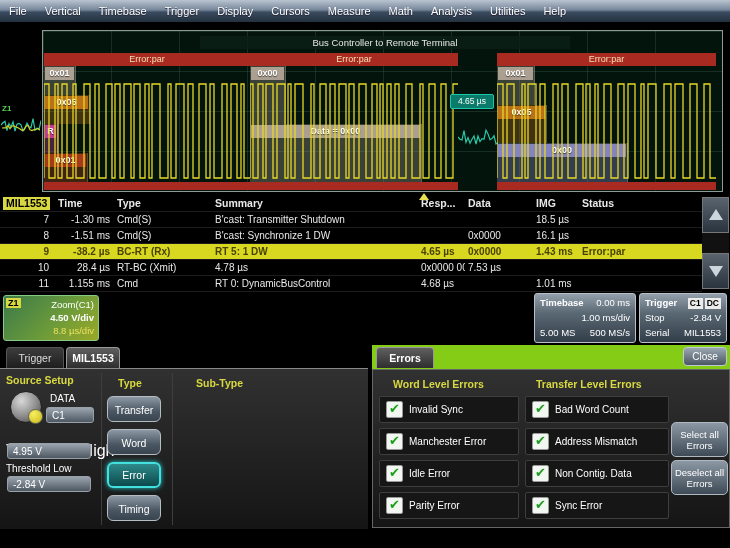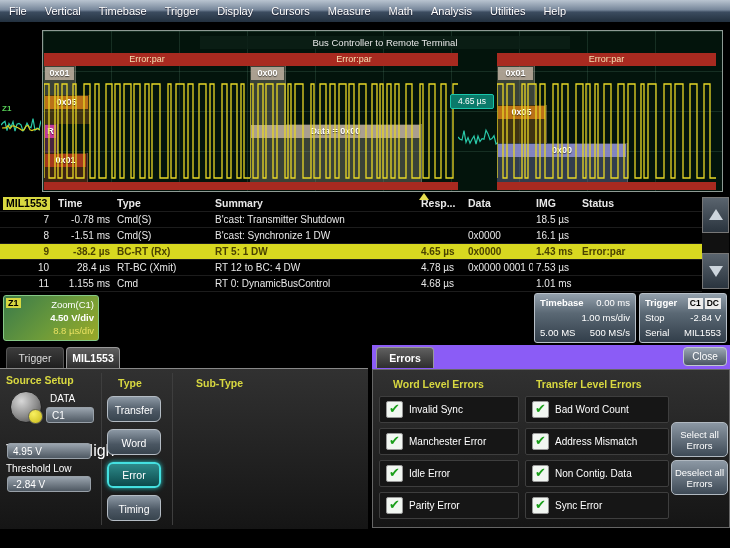--- a/index.html
+++ b/index.html
@@ -86,21 +86,21 @@
   #knob{position:absolute;width:30px;height:30px;border-radius:50%;
     background:radial-gradient(circle at 35% 30%,#d8d8d8,#8a8a8a 55%,#3a3a3a);border:1px solid #222;}
   #knob-dot{position:absolute;right:-2px;bottom:-2px;width:13px;height:13px;border-radius:50%;
     background:radial-gradient(circle at 35% 30%,#f8f060,#c8b818);border:1px solid #665;}
   .type-btn{position:absolute;left:107px;width:54px;height:26px;border-radius:6px;
     background:linear-gradient(#8c98a4 0%,#4a5662 60%,#38444e 100%);border:1px solid #b4bcc4;
     color:#fff;font-size:10.5px;text-align:center;line-height:26px;box-sizing:border-box;}
   .type-btn.sel{background:linear-gradient(#2e8a8a,#0c4a4c);border:2px solid #44e0e0;line-height:23px;
     box-shadow:0 0 5px #2cc;}
   #dlg-err{position:absolute;left:372px;top:345px;width:358px;height:183px;}
-  #err-head{position:absolute;left:0;top:0;width:358px;height:24px;background:#8b5cf6;}
+  #err-head{position:absolute;left:0;top:0;width:358px;height:24px;background:#84cc16;}
   #err-body{position:absolute;left:0;top:24px;width:358px;height:159px;
     background:linear-gradient(#313131,#151515);border:1px solid #666;box-sizing:border-box;}
   .chk-item{position:absolute;width:140px;height:27px;background:#161616;border:1px solid #3e3e3e;
     border-radius:2px;display:flex;align-items:center;gap:6px;padding-left:6px;box-sizing:border-box;}
   .chk{width:15px;height:15px;background:#f2f7f2;border:1px solid #9a9a9a;border-radius:2px;
     color:var(--check_green,#1a9e1a);font-size:13px;font-weight:bold;line-height:14px;text-align:center;}
   .chk-label{font-size:10px;color:#fff;white-space:nowrap;}
   .side-btn{position:absolute;left:298px;width:57px;height:35px;border-radius:5px;
     background:linear-gradient(#8c98a4,#3e4a56);border:1px solid #b0b8c0;color:#fff;font-size:9.5px;
     text-align:center;display:flex;align-items:center;justify-content:center;box-sizing:border-box;line-height:11px;}
@@ -213,21 +213,21 @@
       <div style="text-align:left;padding-left:4px;">Time</div>
       <div>Type</div>
       <div>Summary</div>
       <div>Resp...</div>
       <div>Data</div>
       <div>IMG</div>
       <div>Status</div>
     </div>
     <div class="trow">
       <div class="c-idx">7</div>
-      <div class="c-time">-0.78 ms</div>
+      <div class="c-time">-1.30 ms</div>
       <div>Cmd(S)</div>
       <div>B'cast: Transmitter Shutdown</div>
       <div></div>
       <div></div>
       <div>18.5 µs</div>
       <div></div>
     </div>
     <div class="trow">
       <div class="c-idx">8</div>
       <div class="c-time">-1.51 ms</div>
@@ -245,21 +245,20 @@
       <div>RT 5: 1 DW</div>
       <div>4.65 µs</div>
       <div>0x0000</div>
       <div>1.43 ms</div>
       <div>Error:par</div>
     </div>
     <div class="trow">
       <div class="c-idx">10</div>
       <div class="c-time">28.4 µs</div>
       <div>RT-BC (Xmit)</div>
-      <div>RT 12 to BC: 4 DW</div>
       <div>4.78 µs</div>
       <div>0x0000 0001 000...</div>
       <div>7.53 µs</div>
       <div></div>
     </div>
     <div class="trow">
       <div class="c-idx">11</div>
       <div class="c-time">1.155 ms</div>
       <div>Cmd</div>
       <div>RT 0: DynamicBusControl</div>

